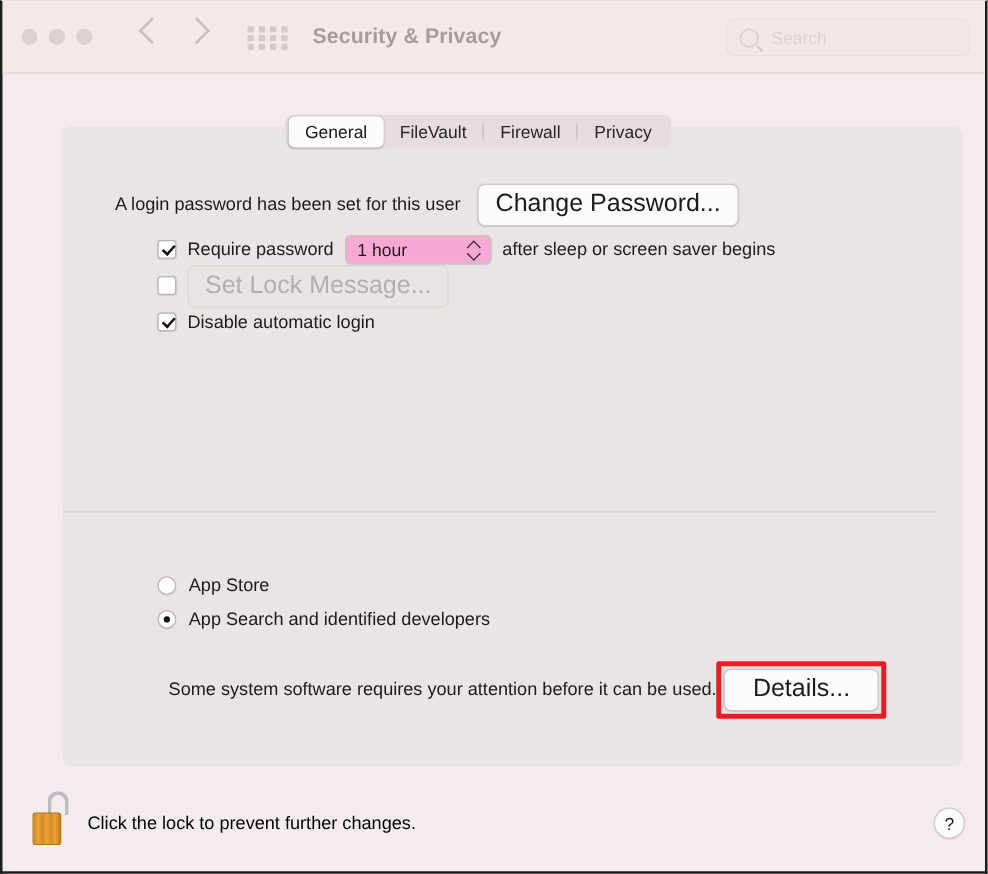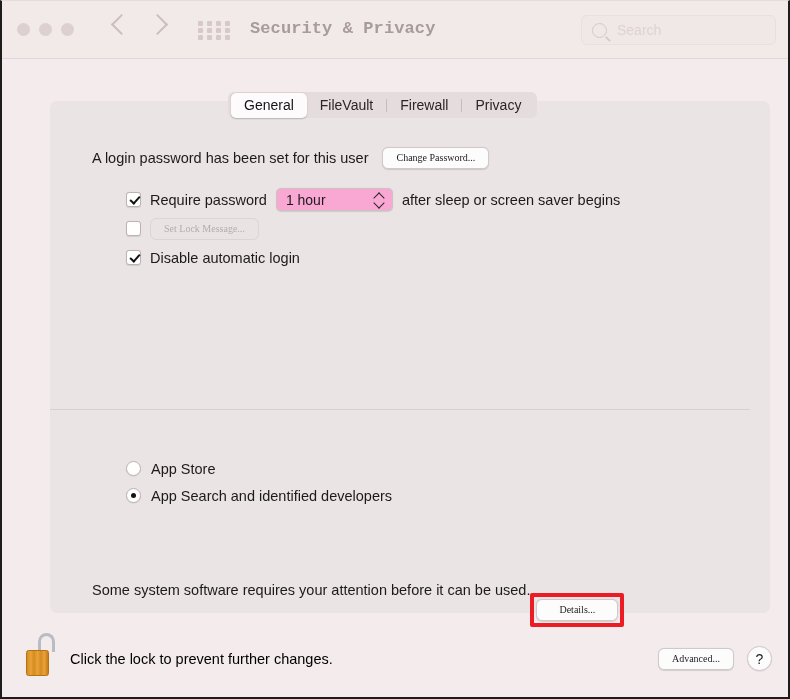--- a/index.html
+++ b/index.html
@@ -81,21 +81,20 @@
     background: #d7c9c9;
   }
 
   .winTitle {
     position: absolute;
     left: 248px; top: 18px;
     font-size: 17px;
     font-weight: bold;
     color: #a89b9b;
     letter-spacing: 0.1px;
-    font-family: Liberation Mono, monospace;
   }
 
   .searchbox {
     position: absolute;
     right: 12px; top: 14px;
     width: 195px; height: 30px;
     border-radius: 6px;
     background: #f0e7e7;
     border: 1px solid #e9dfdf;
     box-sizing: border-box;
@@ -175,22 +174,22 @@
     font-size: 14.5px;
     color: #1d1a1c;
     white-space: nowrap;
   }
 
   
   .btn {
     background: #fdfcfc;
     border: 1px solid #d2c8c8;
     border-radius: 6px;
-    font-family: Liberation Serif, serif;
-    font-size: 10px;
+    font-family: Liberation Sans, sans-serif;
+    font-size: 20px;
     color: #1d1a1c;
     padding: 4px 13px 5px;
     box-shadow: 0 0.5px 1px rgba(0,0,0,0.13);
     white-space: nowrap;
     cursor: default;
   }
   .btn.disabled {
     color: #b4adb0;
     background: #e9e3e3;
     border-color: #ddd4d4;
@@ -308,33 +307,32 @@
     position: absolute;
     left: 3.7px; top: 3.7px;
     width: 5.6px; height: 5.6px;
     border-radius: 50%;
     background: #161316;
   }
 
   
   .attentionRow {
     position: absolute;
-    left: 42px; top: 452px;
+    left: 42px; top: 428px;
     width: 660px;
     display: flex;
     align-items: center;
-    justify-content: flex-start;
+    justify-content: center;
   }
   .highlightBox {
     border: 4px solid #ec1c24;
     border-radius: 2px;
     padding: 2px;
     display: inline-block;
     line-height: 0;
-    margin-top: 40px;
   }
   .highlightBox .btn { padding: 4px 22px 5px; }
 
   
   .lockWrap {
     position: absolute;
     left: 22px; top: 632px;
     width: 36px; height: 46px;
   }
   .shackle {
@@ -490,17 +488,16 @@
 
   </div>
 
   <div class="lockWrap">
     <span class="shackle"></span>
     <span class="lockBody"></span>
   </div>
   <div class="lockText">Click the lock to prevent further changes.</div>
 
   <div class="bottomRight">
-    <button class="btn">Advanced...</button>
     <button class="helpBtn">?</button>
   </div>
 
 </div>
 
 </body></html>

